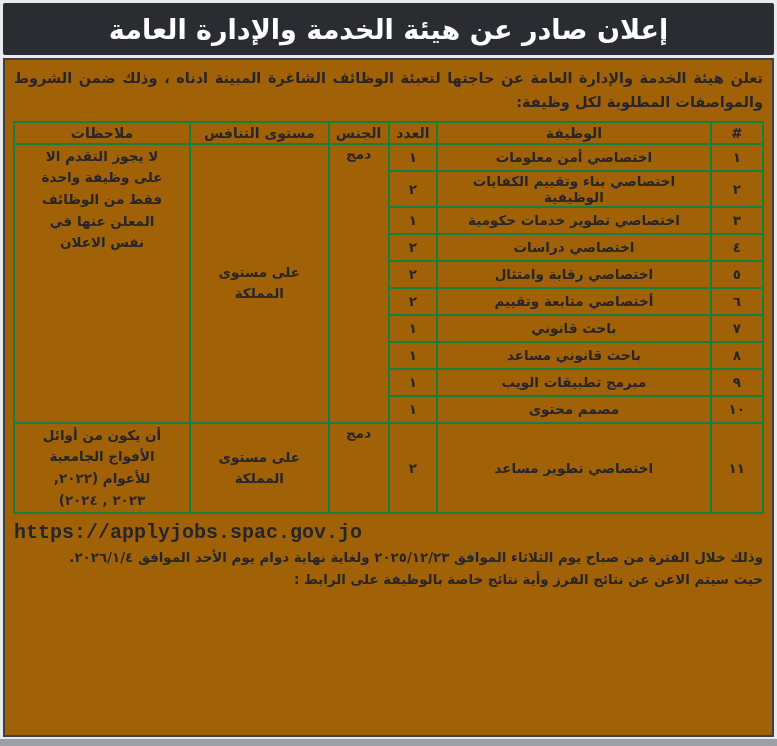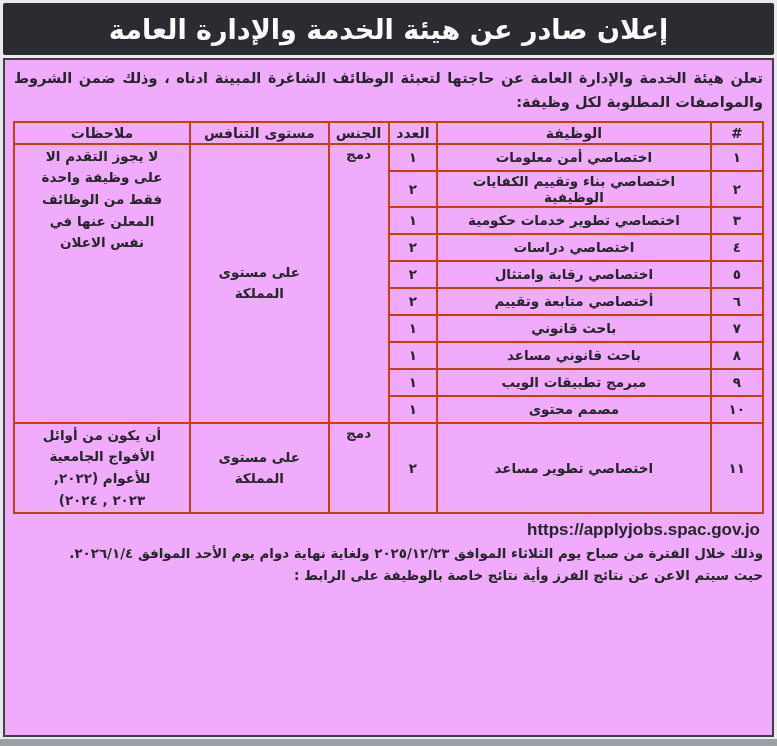--- a/index.html
+++ b/index.html
@@ -25,40 +25,40 @@
     font-size: 27px;
     font-weight: bold;
     letter-spacing: 0;
     white-space: nowrap;
   }
 
   
   .paper {
     height: 679px;
     border: 2px solid #3e4044;
-    background: #f0abfc;
+    background: #a16207;
     padding: 4px 6px;
     overflow: hidden;
   }
   .intro {
     font-size: 14.5px; font-weight: bold;
     line-height: 1.65;
     text-align: justify;
     margin: 3px 3px 6px;
   }
 
   
   table.jobs-table {
     width: calc(100% - 4px);
     margin: 0 2px;
     border-collapse: collapse;
     table-layout: fixed;
   }
   table.jobs-table th, table.jobs-table td {
-    border: 2px solid #c2410c;
+    border: 2px solid #15803d;
     text-align: center;
     font-weight: bold;
     padding: 1px 3px;
   }
   table.jobs-table thead th { height: 22px; font-size: 14px; }
   table.jobs-table tbody td { height: 27px; font-size: 13.5px; }
   .col-num   { width: 7%;   }
   .col-job   { width: 36.5%;}
   .col-cnt   { width: 6.5%; }
   .col-gen   { width: 8%;   }
@@ -74,23 +74,23 @@
   
   .footer { margin-top: 5px; }
   .footer p {
     font-size: 13.4px; font-weight: bold;
     line-height: 1.45;
     text-align: justify;
     margin: 2px 3px;
   }
   .footer p.url {
     direction: ltr;
-    text-align: right;
-    font-family: Liberation Sans, sans-serif;
-    font-size: 17px;
+    text-align: left;
+    font-family: Liberation Mono, monospace;
+    font-size: 20px;
     line-height: 1.35;
     margin: 1px 6px 2px 3px;
   }
   .signature { margin: 6px 3px 0; text-align: left; }
   .signature div {
     font-size: 14.8px; font-weight: bold;
     line-height: 1.55;
   }
 
   

